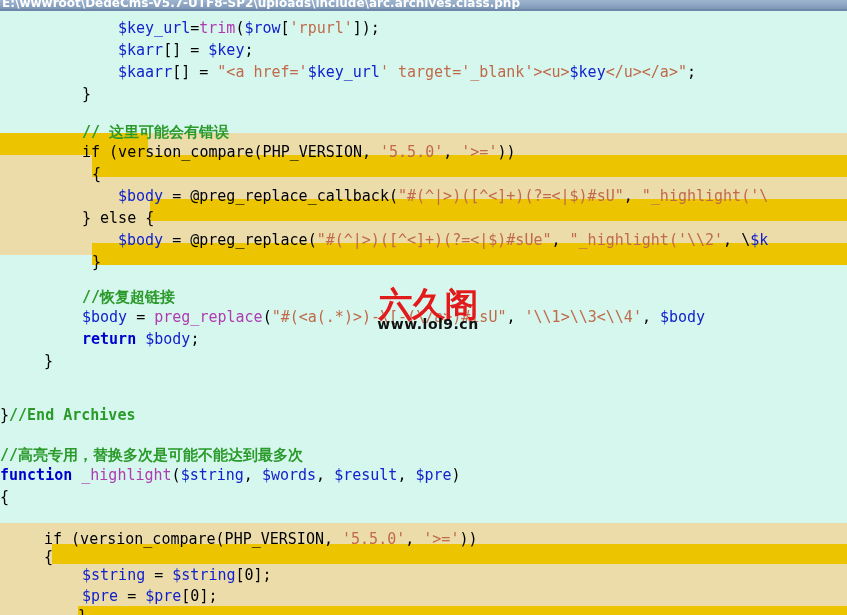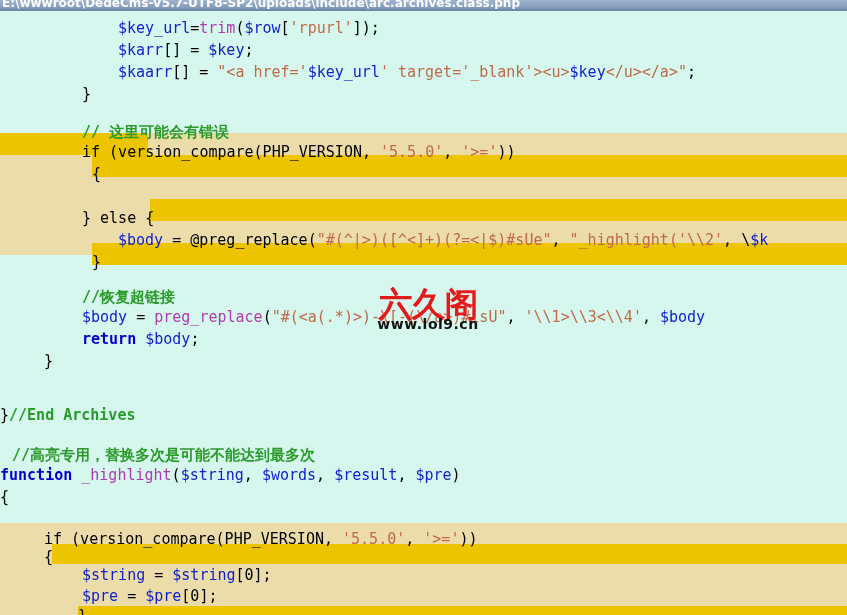--- a/index.html
+++ b/index.html
@@ -156,38 +156,39 @@
       <div class="line" style="top:50px; left:118px;"><span class="t-var">$kaarr</span><span class="t-plain">[] = </span><span class="t-str">"&lt;a href='</span><span class="t-var">$key_url</span><span class="t-str">' target='_blank'&gt;&lt;u&gt;</span><span class="t-var">$key</span><span class="t-str">&lt;/u&gt;&lt;/a&gt;"</span><span class="t-plain">;</span></div>
 
       <div class="line" style="top:72px; left:82px;"><span class="t-plain">}</span></div>
 
       <div class="line" style="top:110px; left:82px;"><span class="t-com">// 这里可能会有错误</span></div>
 
       <div class="line" style="top:130px; left:82px;"><span class="t-plain">if (version_compare(PHP_VERSION, </span><span class="t-str">'5.5.0'</span><span class="t-plain">, </span><span class="t-str">'&gt;='</span><span class="t-plain">))</span></div>
 
       <div class="line" style="top:152px; left:92px;"><span class="t-plain">{</span></div>
 
+      <div class="line" style="top:174px; left:118px;"><span class="t-var">$body</span><span class="t-plain"> = @preg_replace_callback(</span><span class="t-str">"#(^|&gt;)([^&lt;]+)(?=&lt;|$)#sU"</span><span class="t-plain">, </span><span class="t-str">"_highlight('\</span></div>
 
       <div class="line" style="top:196px; left:82px;"><span class="t-plain">} else {</span></div>
 
       <div class="line" style="top:218px; left:118px;"><span class="t-var">$body</span><span class="t-plain"> = @preg_replace(</span><span class="t-str">"#(^|&gt;)([^&lt;]+)(?=&lt;|$)#sUe"</span><span class="t-plain">, </span><span class="t-str">"_highlight('\\2'</span><span class="t-plain">, \</span><span class="t-var">$k</span></div>
 
       <div class="line" style="top:240px; left:92px;"><span class="t-plain">}</span></div>
 
       <div class="line" style="top:275px; left:82px;"><span class="t-com">//恢复超链接</span></div>
 
       <div class="line" style="top:295px; left:82px;"><span class="t-var">$body</span><span class="t-plain"> = </span><span class="t-fn">preg_replace</span><span class="t-plain">(</span><span class="t-str">"#(&lt;a(.*)&gt;)-\[-(\/a&gt;)#isU"</span><span class="t-plain">, </span><span class="t-str">'\\1&gt;\\3&lt;\\4'</span><span class="t-plain">, </span><span class="t-var">$body</span></div>
 
       <div class="line" style="top:317px; left:82px;"><span class="t-kw">return</span><span class="t-plain"> </span><span class="t-var">$body</span><span class="t-plain">;</span></div>
 
       <div class="line" style="top:339px; left:44px;"><span class="t-plain">}</span></div>
 
       <div class="line" style="top:393px; left:0px;"><span class="t-plain">}</span><span class="t-com">//End Archives</span></div>
 
-      <div class="line" style="top:433px; left:12px;"><span class="t-com">//高亮专用，替换多次是可能不能达到最多次</span></div>
+      <div class="line" style="top:433px; left:0px;"><span class="t-com">//高亮专用，替换多次是可能不能达到最多次</span></div>
 
       <div class="line" style="top:453px; left:0px;"><span class="t-kw">function</span><span class="t-plain"> </span><span class="t-fn">_highlight</span><span class="t-plain">(</span><span class="t-var">$string</span><span class="t-plain">, </span><span class="t-var">$words</span><span class="t-plain">, </span><span class="t-var">$result</span><span class="t-plain">, </span><span class="t-var">$pre</span><span class="t-plain">)</span></div>
 
       <div class="line" style="top:475px; left:0px;"><span class="t-plain">{</span></div>
 
 
       <div class="line" style="top:517px; left:44px;"><span class="t-plain">if (version_compare(PHP_VERSION, </span><span class="t-str">'5.5.0'</span><span class="t-plain">, </span><span class="t-str">'&gt;='</span><span class="t-plain">))</span></div>
 
       <div class="line" style="top:535px; left:44px;"><span class="t-plain">{</span></div>
 

